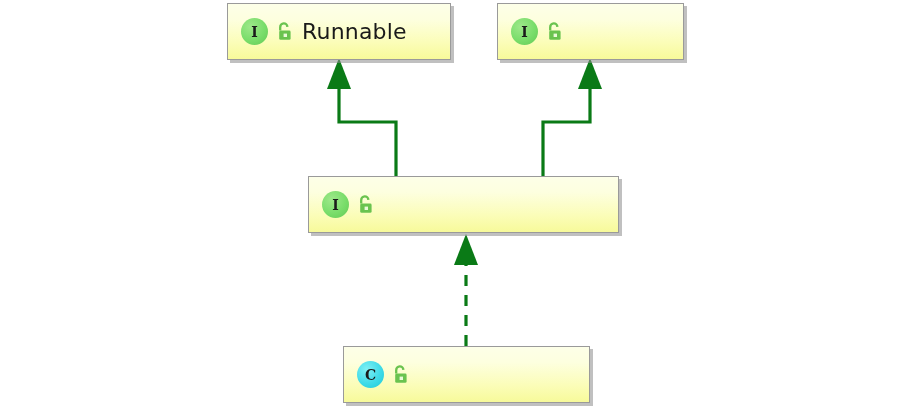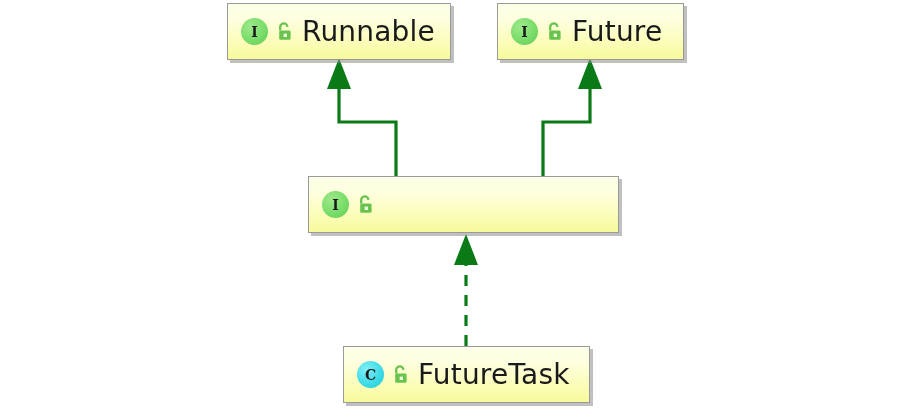--- a/index.html
+++ b/index.html
@@ -57,21 +57,21 @@
     background: radial-gradient(circle at 36% 32%, #7ff0f5 0%, #3fdbe8 55%, #1fc9d8 100%);
   }
   .lock-icon {
     flex: 0 0 auto;
     width: 18px;
     height: 22px;
     margin-right: 9px;
     display: block;
   }
   .node-label {
-    font-size: 28px;
+    font-size: 22px;
     color: #1a1a1a;
     white-space: nowrap;
     letter-spacing: 0.2px;
     line-height: 1;
   }
   #node-runnable        { left: 227px; top: 3px;   width: 224px; height: 57px; }
   #node-future          { left: 497px; top: 3px;   width: 187px; height: 57px; }
   #node-runnablefuture  { left: 308px; top: 176px; width: 311px; height: 57px; }
   #node-futuretask      { left: 343px; top: 346px; width: 247px; height: 57px; }
 </style>
@@ -108,35 +108,33 @@
     <span class="node-label">Runnable</span>
   </div>
 
   <div class="node" id="node-future">
     <span class="stereo-circle stereo-interface">I</span>
     <svg class="lock-icon" viewBox="0 0 18 22" xmlns="http://www.w3.org/2000/svg">
       <path d="M5.2 9.5 V6.2 A3.6 3.6 0 0 1 12.4 5.9" fill="none" stroke="#6ac34f" stroke-width="2.3"></path>
       <rect x="4.2" y="9.6" width="11.4" height="9.2" rx="1.4" fill="#6ac34f"></rect>
       <rect x="8.6" y="12.6" width="3.4" height="3.4" fill="#eaf9d9"></rect>
     </svg>
-    <span class="node-label">Future</span>
   </div>
 
   <div class="node" id="node-runnablefuture">
     <span class="stereo-circle stereo-interface">I</span>
     <svg class="lock-icon" viewBox="0 0 18 22" xmlns="http://www.w3.org/2000/svg">
       <path d="M5.2 9.5 V6.2 A3.6 3.6 0 0 1 12.4 5.9" fill="none" stroke="#6ac34f" stroke-width="2.3"></path>
       <rect x="4.2" y="9.6" width="11.4" height="9.2" rx="1.4" fill="#6ac34f"></rect>
       <rect x="8.6" y="12.6" width="3.4" height="3.4" fill="#eaf9d9"></rect>
     </svg>
   </div>
 
   <div class="node" id="node-futuretask">
     <span class="stereo-circle stereo-class">C</span>
     <svg class="lock-icon" viewBox="0 0 18 22" xmlns="http://www.w3.org/2000/svg">
       <path d="M5.2 9.5 V6.2 A3.6 3.6 0 0 1 12.4 5.9" fill="none" stroke="#6ac34f" stroke-width="2.3"></path>
       <rect x="4.2" y="9.6" width="11.4" height="9.2" rx="1.4" fill="#6ac34f"></rect>
       <rect x="8.6" y="12.6" width="3.4" height="3.4" fill="#eaf9d9"></rect>
     </svg>
-    <span class="node-label">FutureTask</span>
   </div>
 
 </div>
 
 </body></html>

